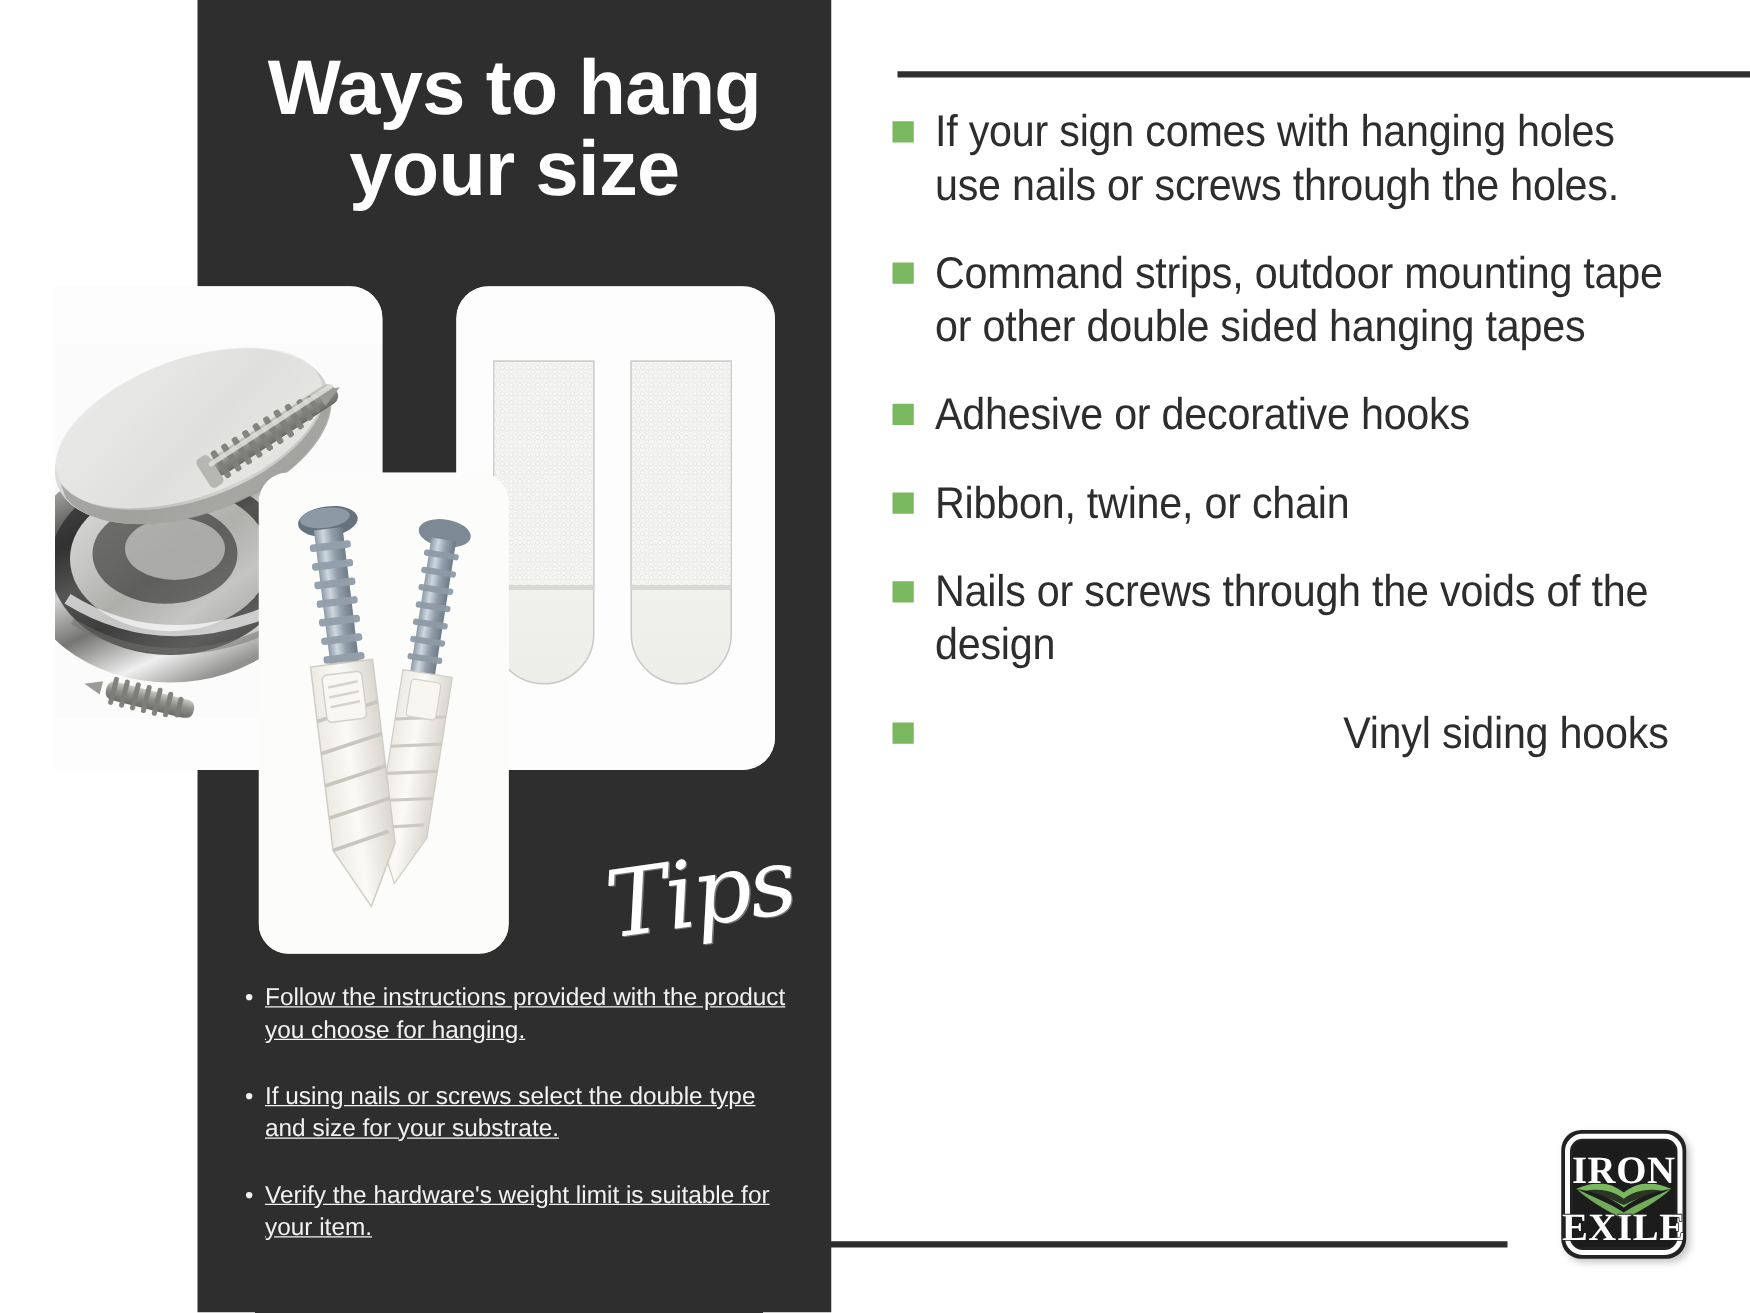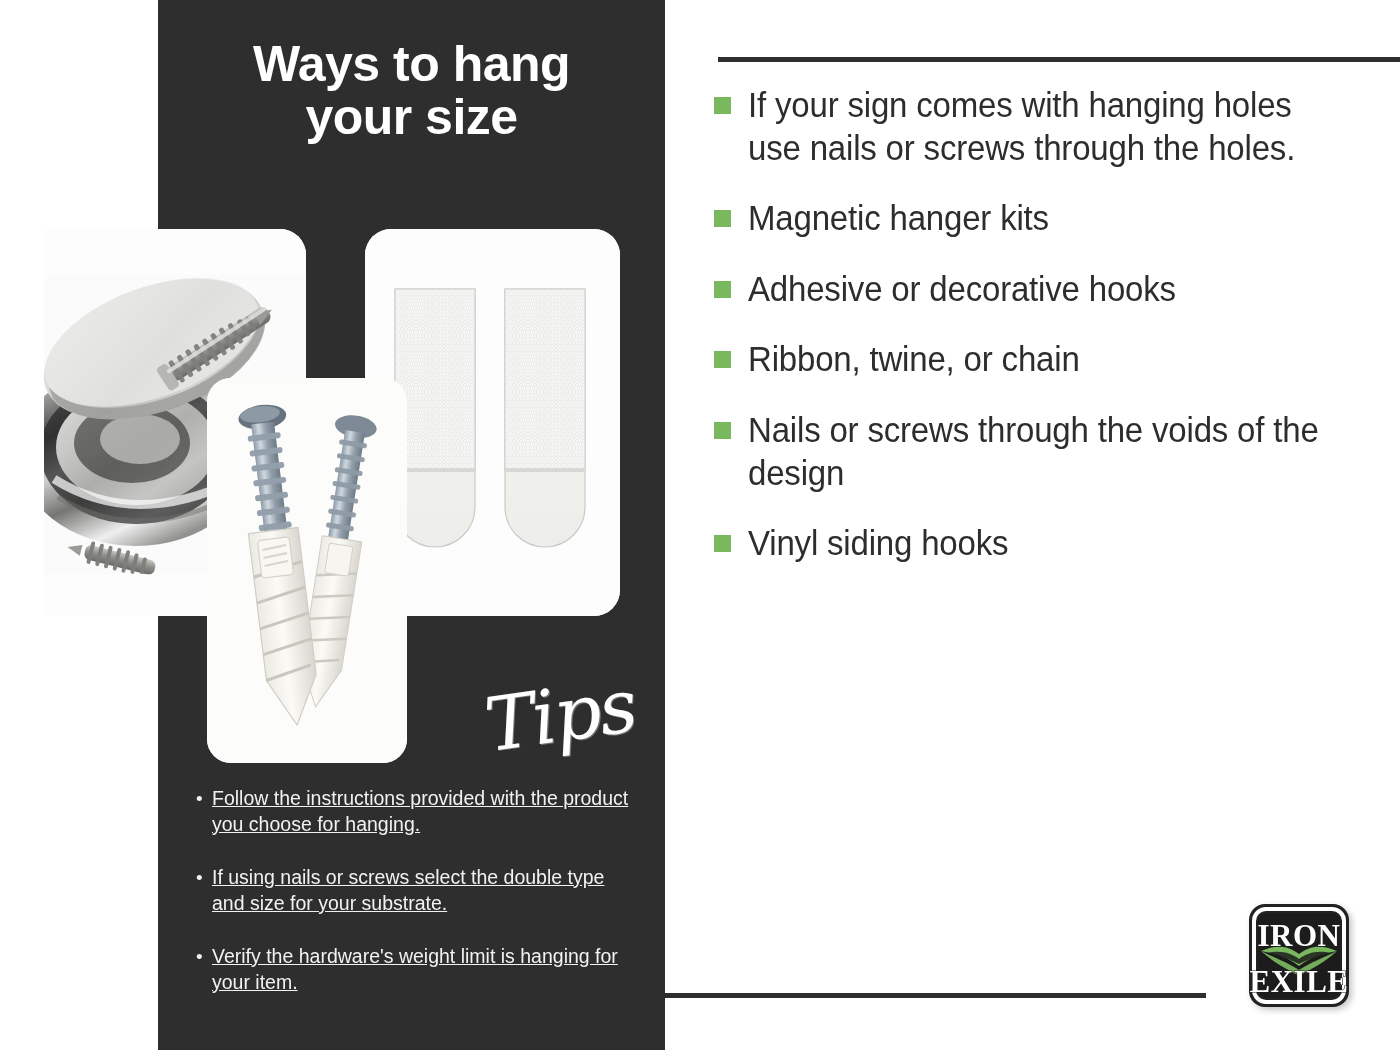--- a/index.html
+++ b/index.html
@@ -35,21 +35,21 @@
   
   .title {
     position: absolute;
     left: 158px;
     top: 38px;
     width: 507px;
     text-align: center;
     color: #ffffff;
     font-family: "Liberation Sans", sans-serif;
     font-weight: bold;
-    font-size: 50px;
+    font-size: 62px;
     line-height: 1.05;
     letter-spacing: -0.5px;
     padding: 0 12px;
     box-sizing: border-box;
   }
 
   
   .photo-card {
     position: absolute;
     background: #fdfdfd;
@@ -159,21 +159,21 @@
     top: 84px;
     width: 665px;
     color: #2d2d2d;
     font-family: "Liberation Sans", sans-serif;
   }
   .main-item {
     display: flex;
     align-items: flex-start;
     margin-bottom: 28px;
   }
-  .main-item:last-child { margin-bottom: 0; }
+  .main-item:last-child { margin-bottom: 0; text-align: right; }
   .main-marker {
     flex: 0 0 auto;
     width: 17px;
     height: 17px;
     background: #7ab85f;
     margin-top: 13px;
     margin-right: 17px;
   }
   .main-text {
     flex: 1 1 auto;
@@ -413,35 +413,35 @@
     <div class="tips-item">
       <span class="tips-dot">•</span>
       <span class="tips-text">Follow the instructions provided with the product you choose for hanging.</span>
     </div>
     <div class="tips-item">
       <span class="tips-dot">•</span>
       <span class="tips-text">If using nails or screws select the double type and size for your substrate.</span>
     </div>
     <div class="tips-item">
       <span class="tips-dot">•</span>
-      <span class="tips-text">Verify the hardware's weight limit is hanging for your item.</span>
+      <span class="tips-text">Verify the hardware's weight limit is suitable for your item.</span>
     </div>
   </div>
 
   <div class="rule" id="rule-top"></div>
   <div class="rule" id="rule-bottom"></div>
 
   <div class="main-list">
     <div class="main-item">
       <span class="main-marker" style="background: rgb(122, 184, 95);"></span>
       <span class="main-text">If your sign comes with hanging holes use nails or screws through the holes.</span>
     </div>
     <div class="main-item">
       <span class="main-marker" style="background: rgb(122, 184, 95);"></span>
-      <span class="main-text">Magnetic hanger kits</span>
+      <span class="main-text">Command strips, outdoor mounting tape or other double sided hanging tapes</span>
     </div>
     <div class="main-item">
       <span class="main-marker" style="background: rgb(122, 184, 95);"></span>
       <span class="main-text">Adhesive or decorative hooks</span>
     </div>
     <div class="main-item">
       <span class="main-marker" style="background: rgb(122, 184, 95);"></span>
       <span class="main-text">Ribbon, twine, or chain</span>
     </div>
     <div class="main-item">

